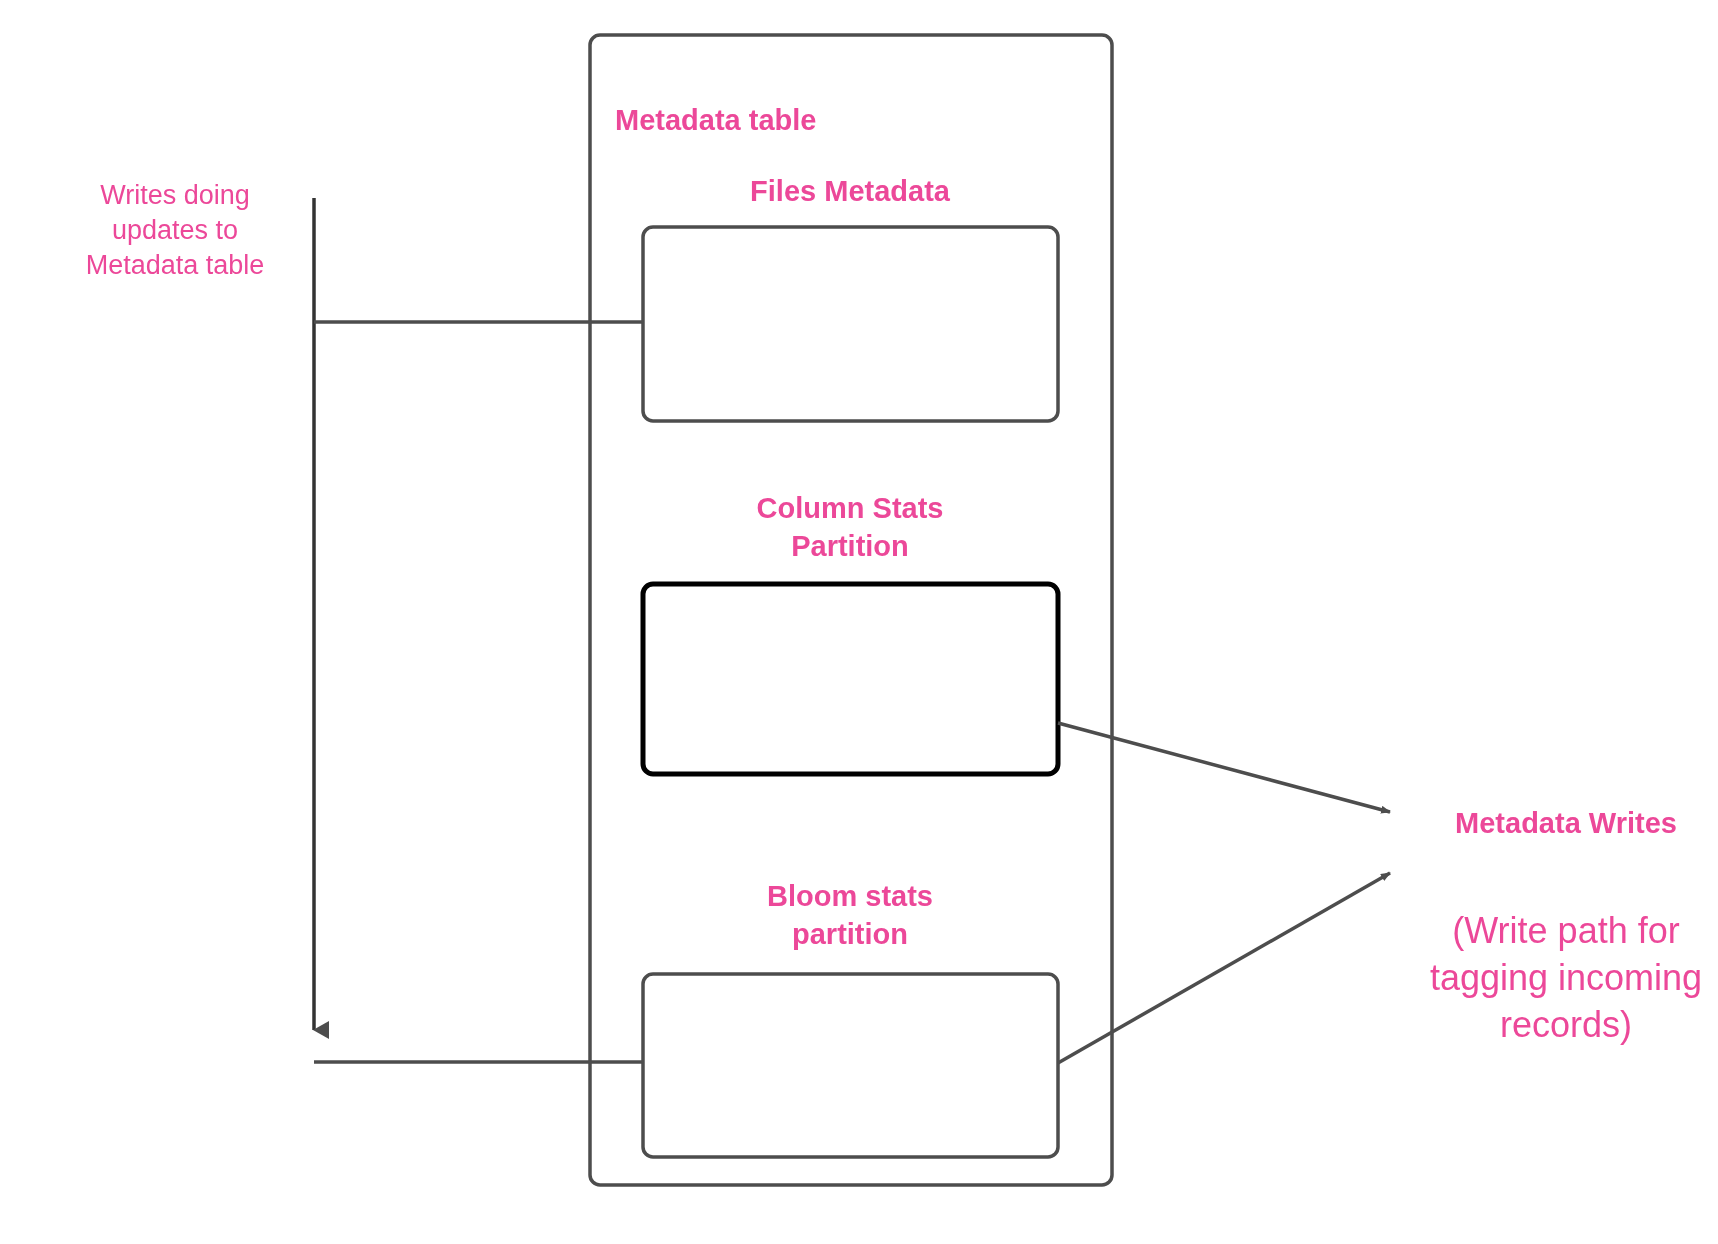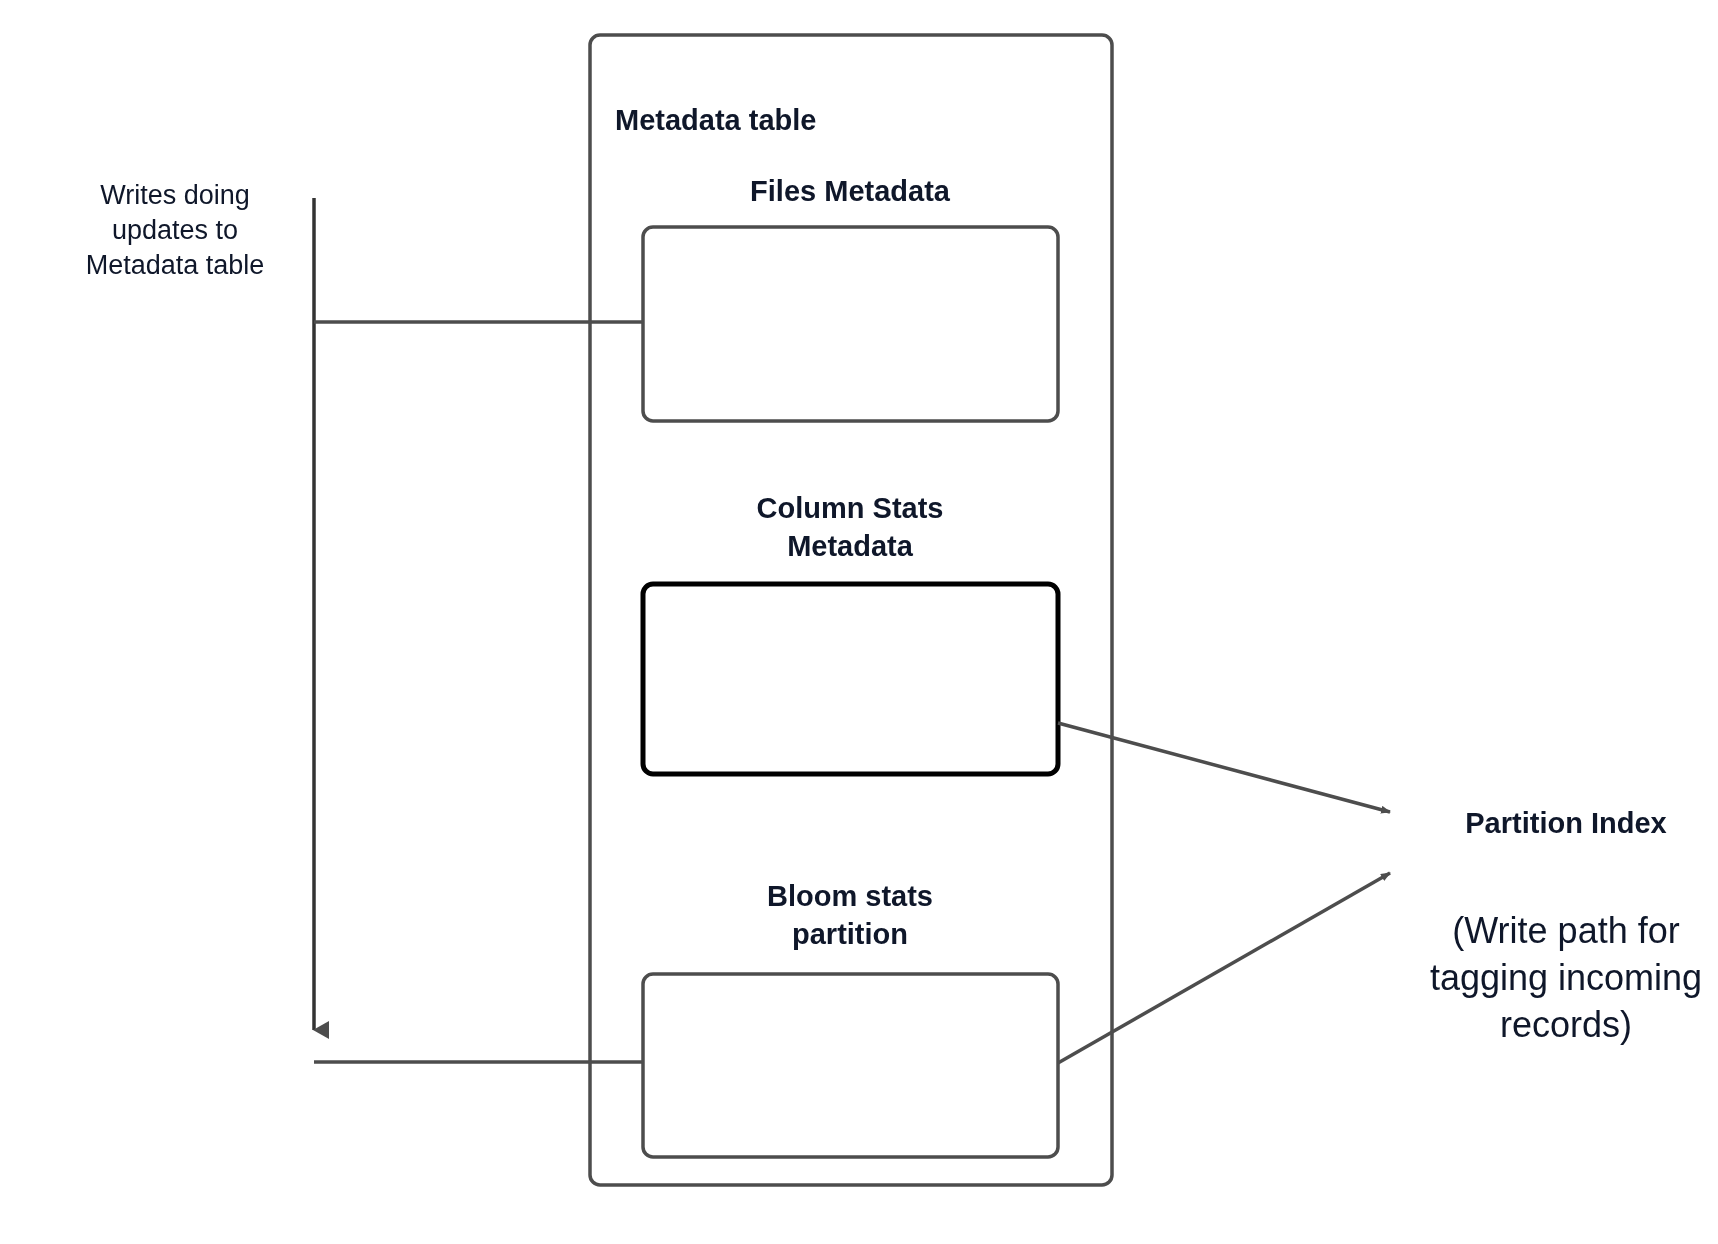--- a/index.html
+++ b/index.html
@@ -23,21 +23,21 @@
     left: 0;
     top: 0;
     width: 1718px;
     height: 1244px;
   }
   .txt {
     position: absolute;
     text-align: center;
     line-height: 1.30;
     white-space: pre-wrap;
-    color: #0f172a;
+    color: #ec4899;
   }
   .bold {
     font-weight: bold;
   }
   #writes-label {
     left: 25px;
     top: 178px;
     width: 300px;
     font-size: 27px;
   }
@@ -134,26 +134,26 @@
   <div class="txt" id="writes-label">Writes doing
 updates to
 Metadata table</div>
 
   <div class="txt bold" id="metadata-table-title">Metadata table</div>
 
   <div class="txt bold" id="files-partition-title">Files Metadata</div>
 
 
   <div class="txt bold" id="colstats-partition-title">Column Stats
-Metadata</div>
+Partition</div>
 
 
   <div class="txt bold" id="bloom-partition-title">Bloom stats
 partition</div>
 
 
-  <div class="txt bold" id="metadata-index-title">Partition Index</div>
+  <div class="txt bold" id="metadata-index-title">Metadata Writes</div>
 
   <div class="txt" id="metadata-index-note">(Write path for
 tagging incoming
 records)</div>
 
 </div>
 
 </body></html>

